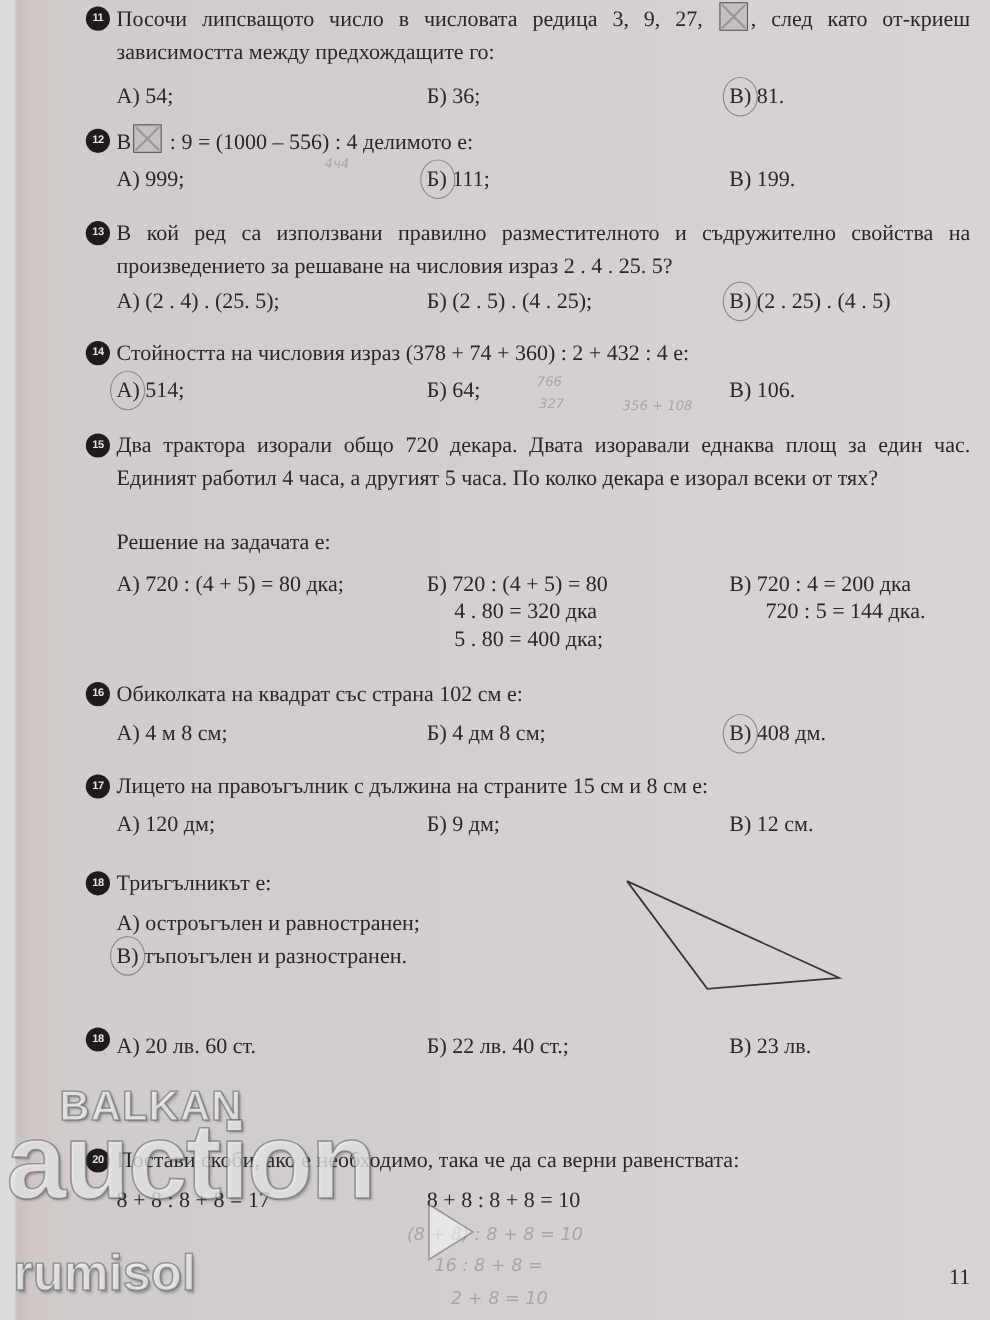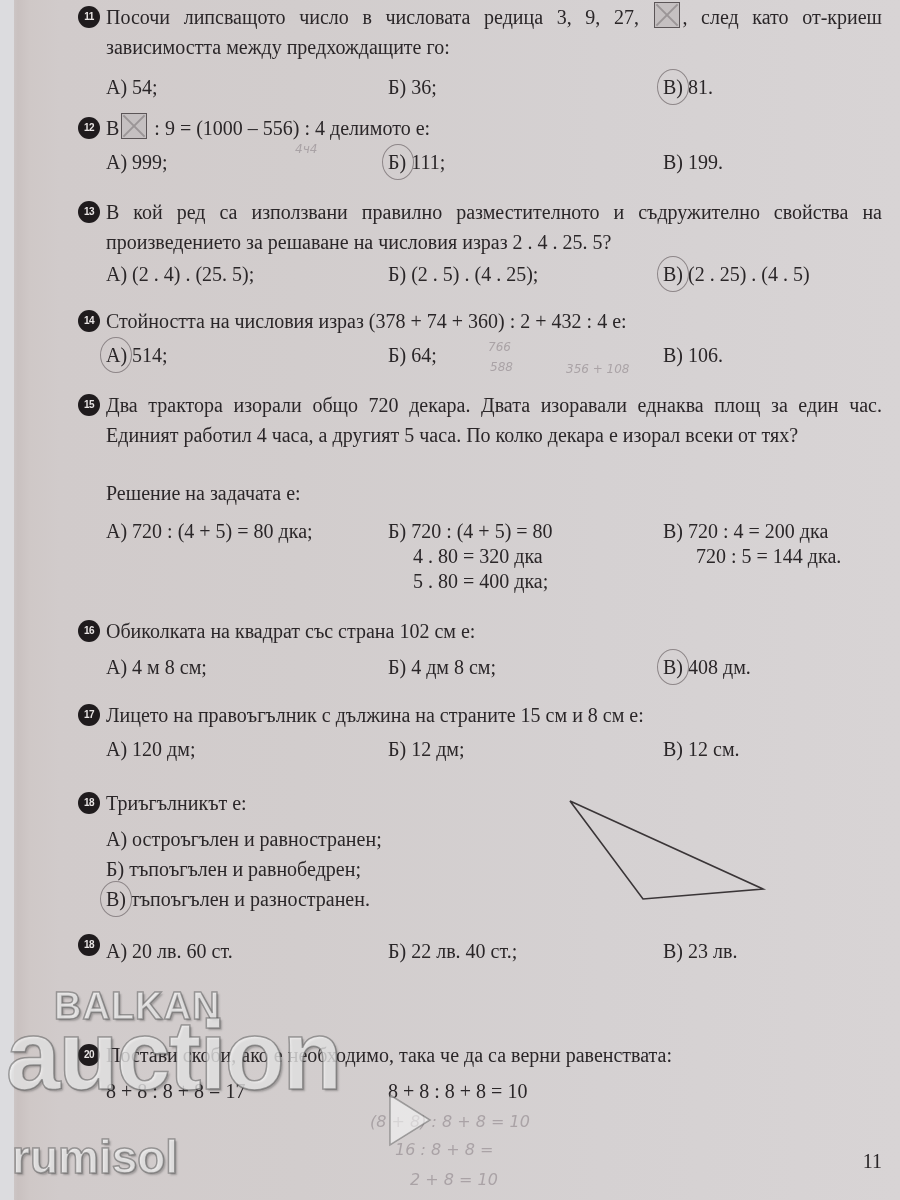--- a/index.html
+++ b/index.html
@@ -86,21 +86,21 @@
 <div class="q" style="top:306px;">
   <span class="num">14</span>
   <div class="text">Стойността на числовия израз (378 + 74 + 360) : 2 + 432 : 4 е:</div>
   <div class="opts" style="margin-top:4px;">
     <span class="opt a circled">А) 514;</span>
     <span class="opt b">Б) 64;</span>
     <span class="opt c">В) 106.</span>
   </div>
 </div>
 <span class="pencil" style="left:488px; top:340px; font-size:12px;">766</span>
-<span class="pencil" style="left:490px; top:360px; font-size:12px;">588</span>
+<span class="pencil" style="left:490px; top:360px; font-size:12px;">327</span>
 <span class="pencil" style="left:566px; top:362px; font-size:12px;">356 + 108</span>
 
 <div class="q" style="top:390px;">
   <span class="num">15</span>
   <div class="text">Два трактора изорали общо 720 декара. Двата изоравали еднаква площ за един час. Единият работил 4 часа, а другият 5 часа. По колко декара е изорал всеки от тях?</div>
   <div class="text" style="margin-top:28px;">Решение на задачата е:</div>
   <div style="position:relative; margin-left:28px; height:90px; margin-top:8px;">
     <span class="sol-line" style="left:0; top:0;">А) 720 : (4 + 5) = 80 дка;</span>
     <span class="sol-line" style="left:282px; top:0;">Б) 720 : (4 + 5) = 80</span>
     <span class="sol-line" style="left:307px; top:25px;">4 . 80 = 320 дка</span>
@@ -118,31 +118,30 @@
     <span class="opt b">Б) 4 дм 8 см;</span>
     <span class="opt c circled">В) 408 дм.</span>
   </div>
 </div>
 
 <div class="q" style="top:700px;">
   <span class="num">17</span>
   <div class="text">Лицето на правоъгълник с дължина на страните 15 см и 8 см е:</div>
   <div class="opts" style="margin-top:4px;">
     <span class="opt a">А) 120 дм;</span>
-    <span class="opt b">Б) 12 дм;</span>
+    <span class="opt b">Б) 9 дм;</span>
     <span class="opt c">В) 12 см.</span>
   </div>
 </div>
 
 <div class="q" style="top:788px;">
   <span class="num">18</span>
   <div class="text">Триъгълникът е:</div>
   <div style="margin-left:28px; margin-top:6px; line-height:30px;">
     <div>А) остроъгълен и равностранен;</div>
-    <div>Б) тъпоъгълен и равнобедрен;</div>
     <div style="position:relative; display:inline-block;" class="circled">В) тъпоъгълен и разностранен.</div>
   </div>
 </div>
 <svg style="position:absolute; left:560px; top:795px;" width="210" height="110">
   <polygon points="10,6 203,94 83,104" fill="none" stroke="#3a3537" stroke-width="1.6"></polygon>
 </svg>
 
 <div class="q" style="top:930px;">
   <span class="num">18</span>
   <div class="opts" style="margin-top:6px;">

